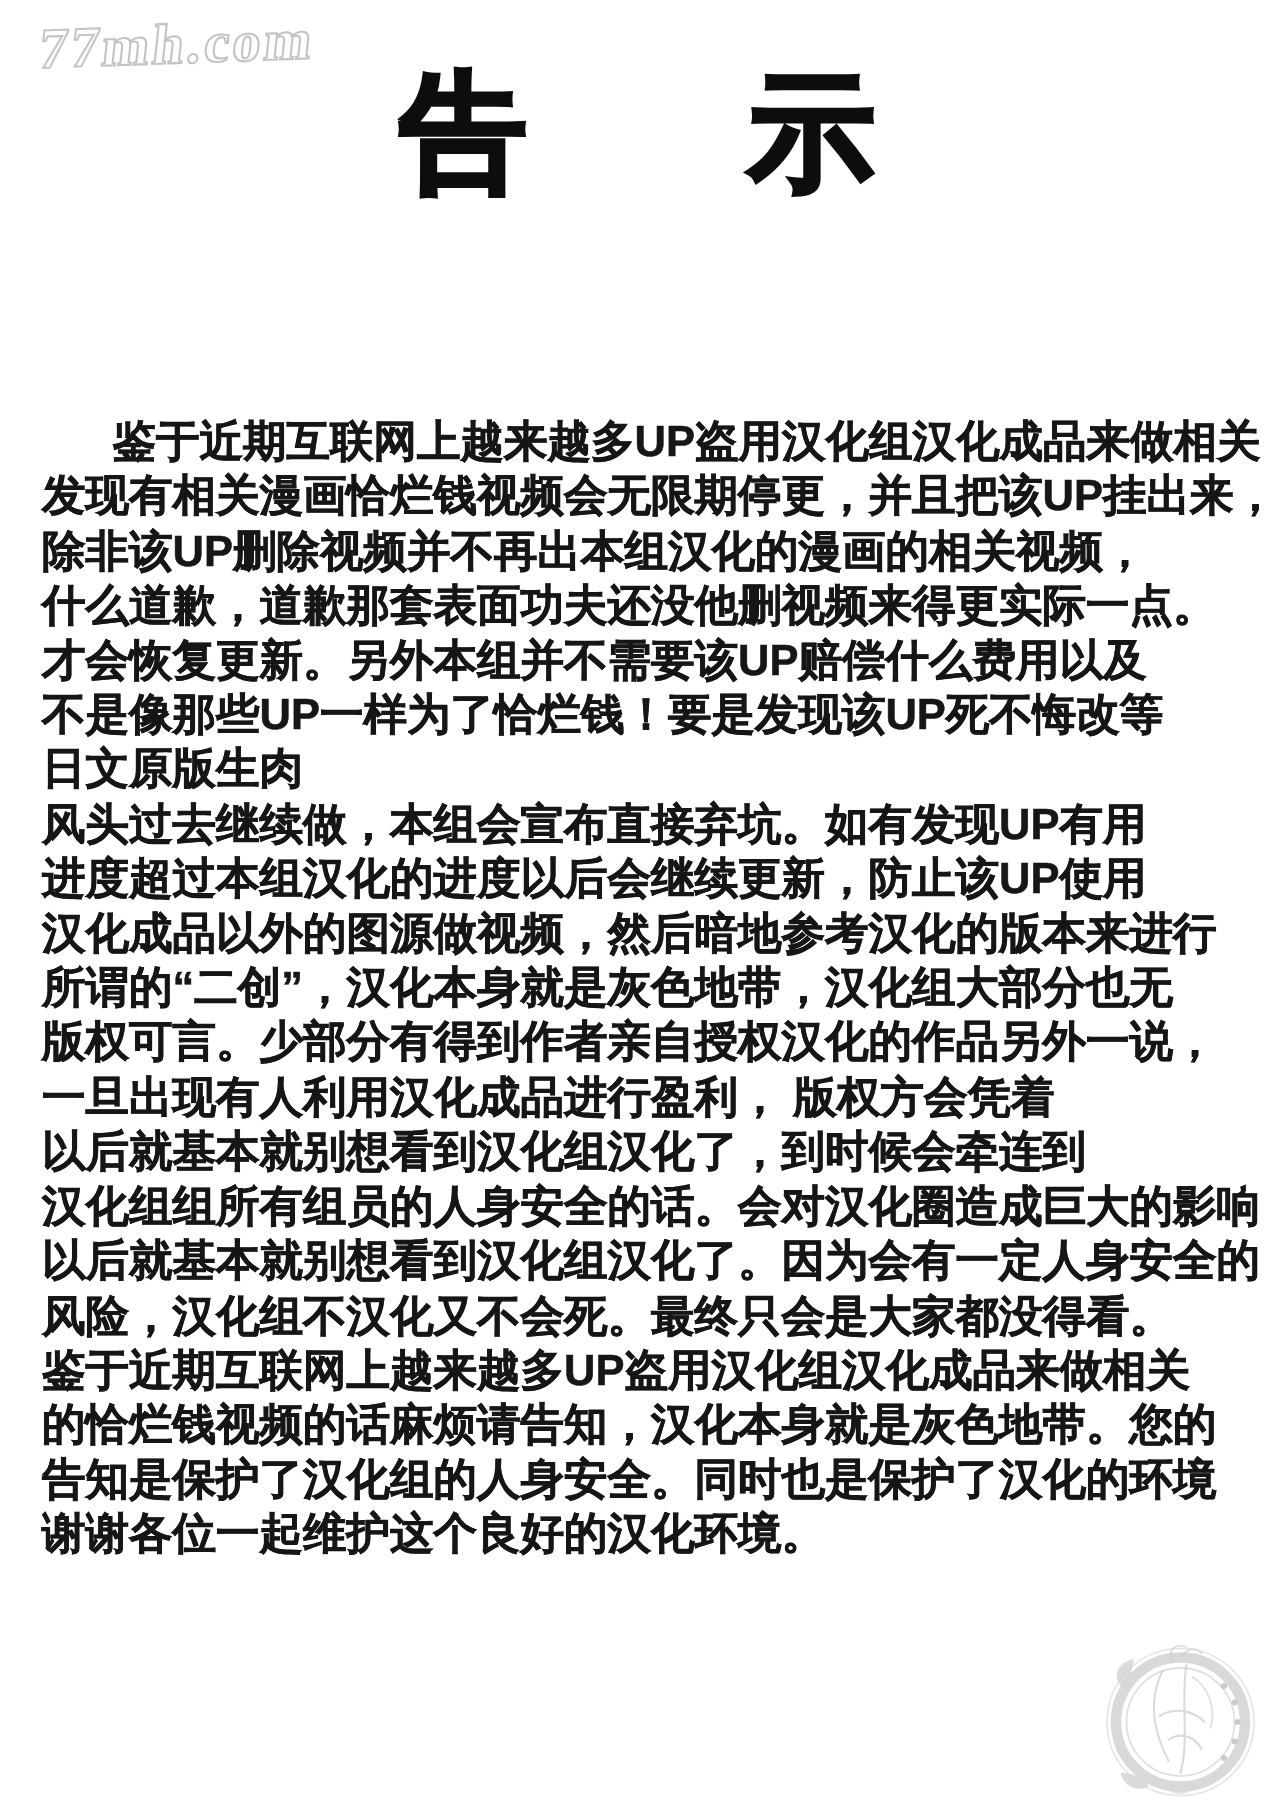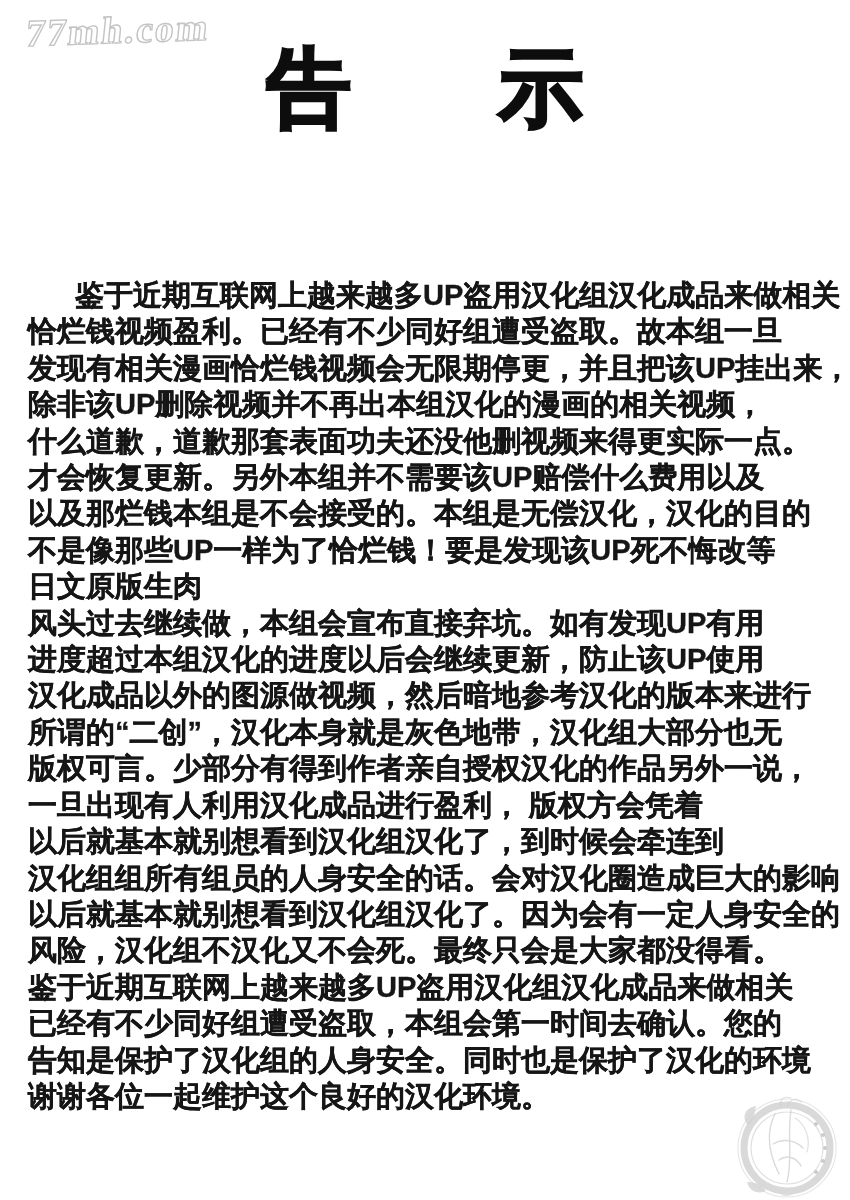--- a/index.html
+++ b/index.html
@@ -99,37 +99,35 @@
       <circle cx="81" cy="30" r="2"></circle>
       <circle cx="88" cy="41" r="2"></circle>
       <circle cx="90" cy="54" r="2"></circle>
       <circle cx="88" cy="67" r="2"></circle>
       <circle cx="81" cy="78" r="2"></circle>
     </g>
   </svg>
 
   <div class="notice-body">
     <div class="notice-line first">鉴于近期互联网上越来越多UP盗用汉化组汉化成品来做相关</div>
-    <div class="notice-line">恰烂钱视频盈利。已经有不少同好组遭受盗取。故本组一旦</div>
     <div class="notice-line">发现有相关漫画恰烂钱视频会无限期停更，并且把该UP挂出来，</div>
     <div class="notice-line">除非该UP删除视频并不再出本组汉化的漫画的相关视频，</div>
     <div class="notice-line">什么道歉，道歉那套表面功夫还没他删视频来得更实际一点。</div>
     <div class="notice-line">才会恢复更新。另外本组并不需要该UP赔偿什么费用以及</div>
-    <div class="notice-line">以及那烂钱本组是不会接受的。本组是无偿汉化，汉化的目的</div>
     <div class="notice-line">不是像那些UP一样为了恰烂钱！要是发现该UP死不悔改等</div>
     <div class="notice-line">日文原版生肉</div>
     <div class="notice-line">风头过去继续做，本组会宣布直接弃坑。如有发现UP有用</div>
     <div class="notice-line">进度超过本组汉化的进度以后会继续更新，防止该UP使用</div>
     <div class="notice-line">汉化成品以外的图源做视频，然后暗地参考汉化的版本来进行</div>
     <div class="notice-line">所谓的“二创”，汉化本身就是灰色地带，汉化组大部分也无</div>
     <div class="notice-line">版权可言。少部分有得到作者亲自授权汉化的作品另外一说，</div>
     <div class="notice-line">一旦出现有人利用汉化成品进行盈利， 版权方会凭着</div>
     <div class="notice-line">以后就基本就别想看到汉化组汉化了，到时候会牵连到</div>
     <div class="notice-line">汉化组组所有组员的人身安全的话。会对汉化圈造成巨大的影响，</div>
     <div class="notice-line">以后就基本就别想看到汉化组汉化了。因为会有一定人身安全的</div>
     <div class="notice-line">风险，汉化组不汉化又不会死。最终只会是大家都没得看。</div>
     <div class="notice-line">鉴于近期互联网上越来越多UP盗用汉化组汉化成品来做相关</div>
-    <div class="notice-line">已经有不少同好组遭受盗取，本组会第一时间去确认。您的</div>
+    <div class="notice-line">的恰烂钱视频的话麻烦请告知，汉化本身就是灰色地带。您的</div>
     <div class="notice-line">告知是保护了汉化组的人身安全。同时也是保护了汉化的环境</div>
     <div class="notice-line">谢谢各位一起维护这个良好的汉化环境。</div>
   </div>
 
 </div>
 
 </body></html>

